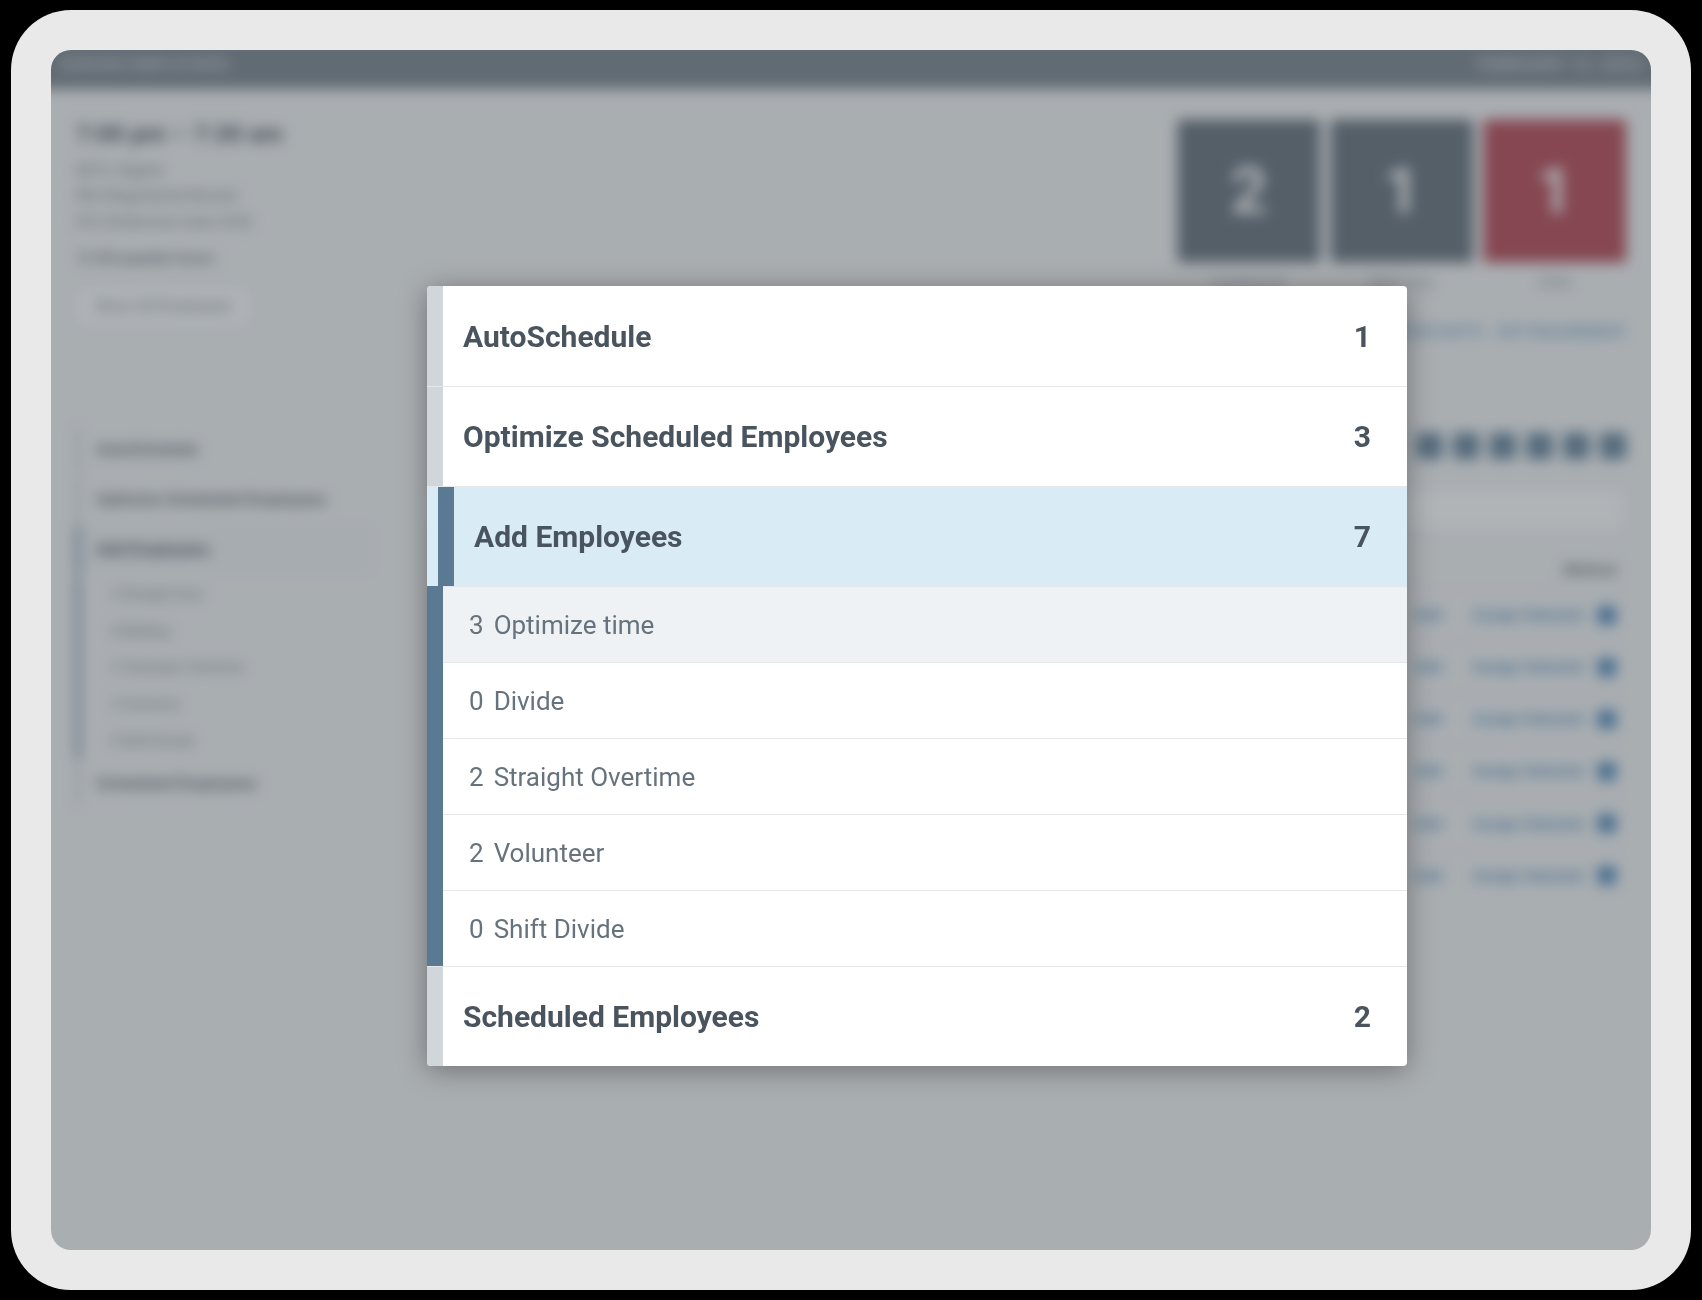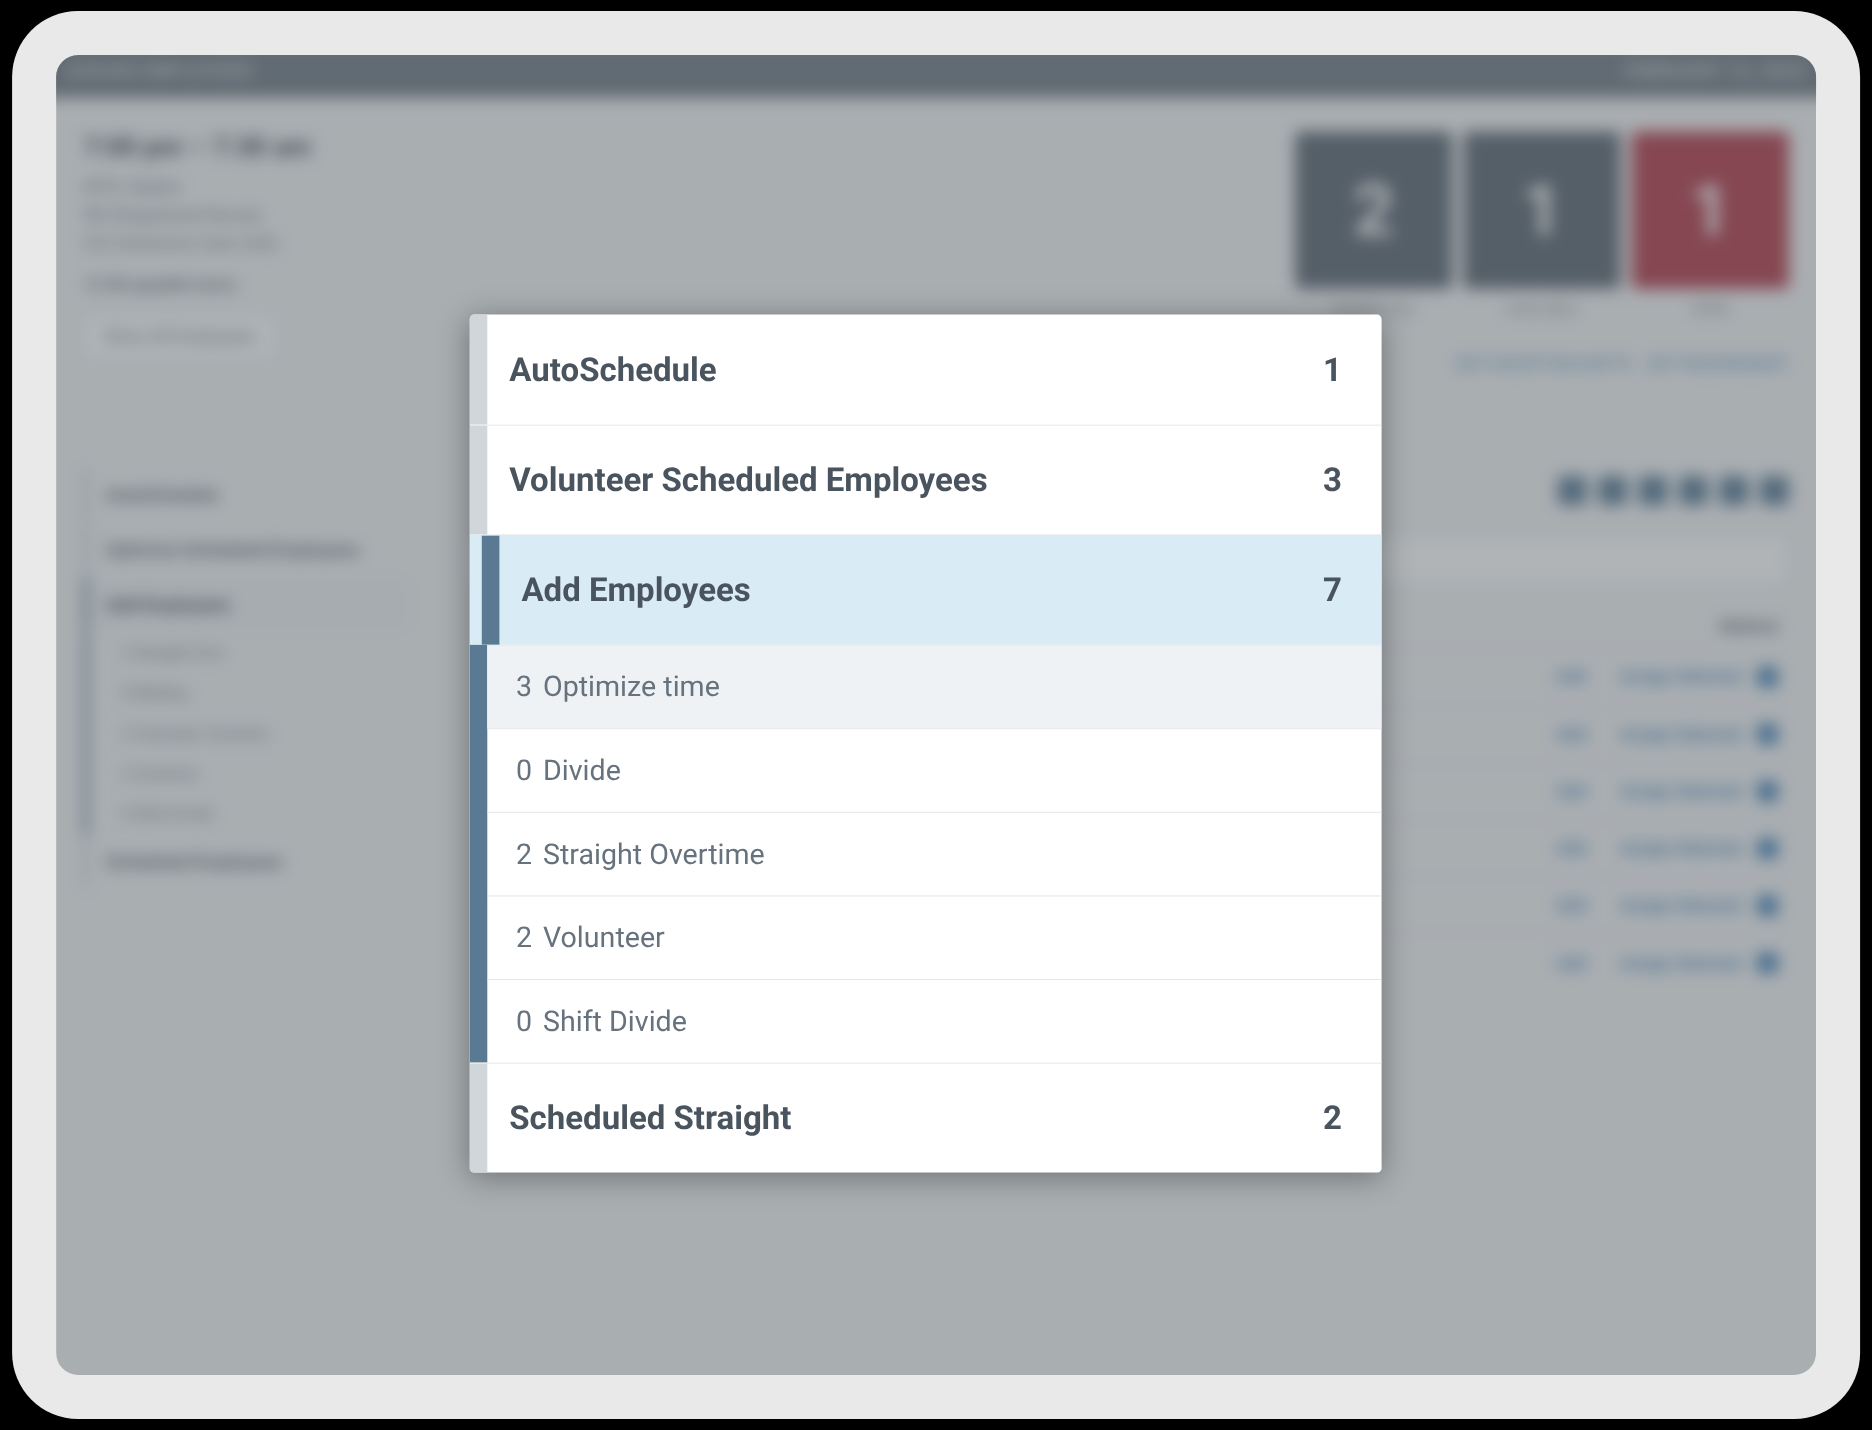--- a/index.html
+++ b/index.html
@@ -182,21 +182,21 @@
   
   .dim {
     position:absolute; inset:0; background: rgba(80,88,96,0.45);
   }
 
   
   .popover {
     position: absolute;
     top: 236px;
     left: 376px;
-    width: 829px;
+    width: 980px;
     background: #fff;
     box-shadow: 0 4px 28px rgba(0,0,0,0.35);
     border-radius: 4px;
     overflow:hidden;
   }
   .pop-section {
     display: flex;
     align-items: center;
     justify-content: space-between;
     padding: 0 36px 0 0;
@@ -367,21 +367,21 @@
     <div class="popover">
 
       <div class="pop-section">
         <div class="bar"></div>
         <div class="title">AutoSchedule</div>
         <div class="count">1</div>
       </div>
 
       <div class="pop-section">
         <div class="bar"></div>
-        <div class="title">Volunteer Scheduled Employees</div>
+        <div class="title">Optimize Scheduled Employees</div>
         <div class="count">3</div>
       </div>
 
       <div class="pop-section selected">
         <div class="bar"></div>
         <div class="title">Add Employees</div>
         <div class="count">7</div>
       </div>
 
       <div class="pop-sub-group">
@@ -405,20 +405,20 @@
           </div>
           <div class="pop-sub">
             <span class="num">0</span>
             <span>Shift Divide</span>
           </div>
         </div>
       </div>
 
       <div class="pop-section">
         <div class="bar"></div>
-        <div class="title">Scheduled Straight</div>
+        <div class="title">Scheduled Employees</div>
         <div class="count">2</div>
       </div>
 
     </div>
 
   </div>
 </div>
 
 </body></html>

